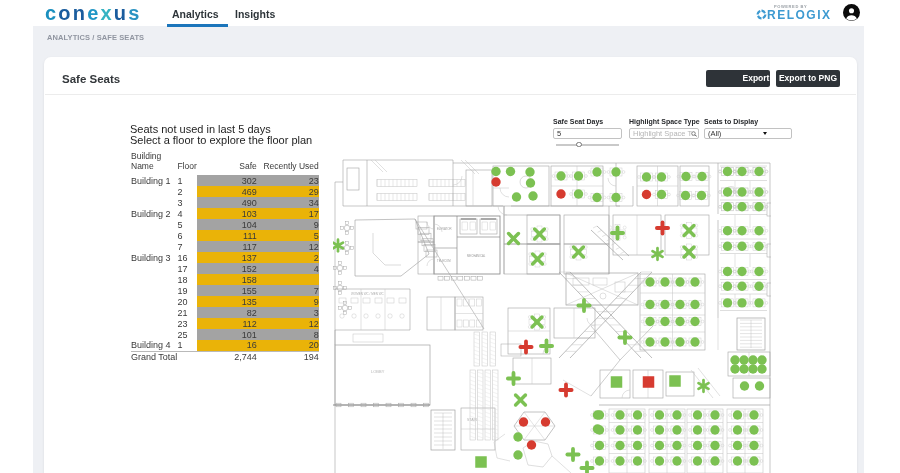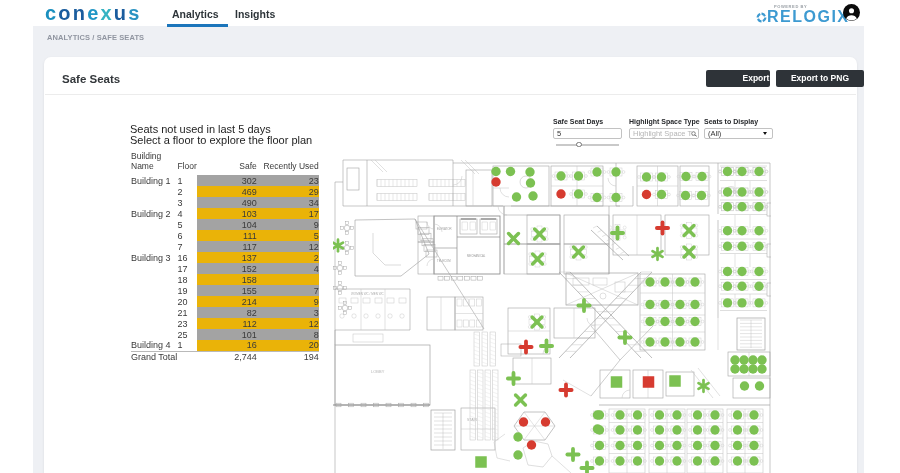--- a/index.html
+++ b/index.html
@@ -5,31 +5,31 @@
   * { margin:0; padding:0; box-sizing:border-box; }
   html,body { width:900px; height:473px; overflow:hidden; background:#fff;
     font-family:"Liberation Sans", sans-serif; }
   .hdr { position:absolute; left:0; top:0; width:900px; height:26px; background:#fff; }
   .logo { position:absolute; left:45px; top:2px; font-size:20px; font-weight:bold; letter-spacing:2.2px; }
   .tab { position:absolute; top:8px; font-size:10.5px; font-weight:bold; color:#2d3439; }
   .tab1 { left:172px; }
   .tab2 { left:235px; }
   .tabline { position:absolute; left:167px; top:24px; width:61px; height:2.5px; background:#1b75bb; }
   .pby { position:absolute; left:774px; top:4px; font-size:4px; color:#9aa0a6; letter-spacing:0.6px; font-weight:bold;}
-  .relogix { position:absolute; left:756px; top:8px; font-size:16px; font-weight:bold; color:#3d9ad1; letter-spacing:1.5px; }
+  .relogix { position:absolute; left:756px; top:8px; font-size:12px; font-weight:bold; color:#3d9ad1; letter-spacing:1.5px; }
   .avatar { position:absolute; left:843px; top:4px; }
   .content { position:absolute; left:33px; top:26px; width:831px; height:447px; background:#eef0f4; }
   .crumb { position:absolute; left:47px; top:33px; font-size:7.5px; color:#9095a0; letter-spacing:0.1px; font-weight:bold;}
   .card { position:absolute; left:44px; top:57px; width:813px; height:430px; background:#fff;
     border-radius:7px; box-shadow:0 1px 3px rgba(0,0,0,0.08); }
   .title { position:absolute; left:62px; top:72.5px; font-size:11.5px; font-weight:bold; color:#33373b; }
   .btn { position:absolute; top:70px; height:17px; background:#2e3338; color:#fff; font-size:8.5px;
     font-weight:bold; text-align:center; line-height:17px; border-radius:2px; }
   .btnpdf { left:706px; width:64px;padding-left:36px; }
-  .btnpng { left:776px; width:88px; }
+  .btnpng { left:776px; width:64px; }
   .carddiv { position:absolute; left:45px; top:94px; width:811px; height:1px; background:#ececec; }
   .sub1 { position:absolute; left:130px; top:122.5px; font-size:11px; color:#1e1e1e; }
   .sub2 { position:absolute; left:130px; top:133.5px; font-size:11px; color:#1e1e1e; }
   .ctl-label { position:absolute; top:118px; font-size:7px; font-weight:bold; color:#26282b; }
   .inp { position:absolute; top:128px; height:11px; border:1px solid #c2c2c2; border-radius:2px;
     background:#fff; font-size:7.5px; color:#333; padding-left:3px; line-height:10px; }
   .slider-track { position:absolute; left:556px; top:144px; width:63px; height:1.6px; background:#c9c9c9; }
   .slider-knob { position:absolute; left:576.4px; top:141.6px; width:5.6px; height:5.6px; background:#fff;
     border:1px solid #777; border-radius:50%; }
   .ph { color:#b5b5b5; }
@@ -82,21 +82,21 @@
   <div class="slider-knob"></div>
   <div class="ctl-label" style="left:629px">Highlight Space Type</div>
   <div class="inp ph" style="left:629px; width:70px;">Highlight Space T...</div>
   <div style="position:absolute;left:691px;top:130.5px">
     <svg width="6" height="7" viewBox="0 0 12 14" style="display:block">
       <circle cx="5" cy="5" r="3.6" fill="none" stroke="#555" stroke-width="1.4"></circle>
       <line x1="7.6" y1="7.6" x2="11" y2="11" stroke="#555" stroke-width="1.6"></line>
     </svg>
   </div>
   <div class="ctl-label" style="left:704px">Seats to Display</div>
-  <div class="inp" style="left:704px; width:69px;">(All)</div>
+  <div class="inp" style="left:704px; width:88px;">(All)</div>
   <div class="dd-arrow"></div>
   <table class="seats">
     <tbody>
       <tr class="hd">
         <td class="c1">Building<br>Name</td>
         <td class="c2">Floor</td>
         <td class="c3">Safe</td>
         <td class="c4">Recently Used</td>
       </tr>
     <tr class="pl">
@@ -161,21 +161,21 @@
       </tr>
     <tr class="pl">
         <td></td>
         <td>19</td>
         <td class="c3">155</td>
         <td class="c4">7</td>
       </tr>
     <tr class="alt">
         <td></td>
         <td>20</td>
-        <td class="c3">214</td>
+        <td class="c3">135</td>
         <td class="c4">9</td>
       </tr>
     <tr class="pl">
         <td></td>
         <td>21</td>
         <td class="c3">82</td>
         <td class="c4">3</td>
       </tr>
     <tr class="alt">
         <td></td>

